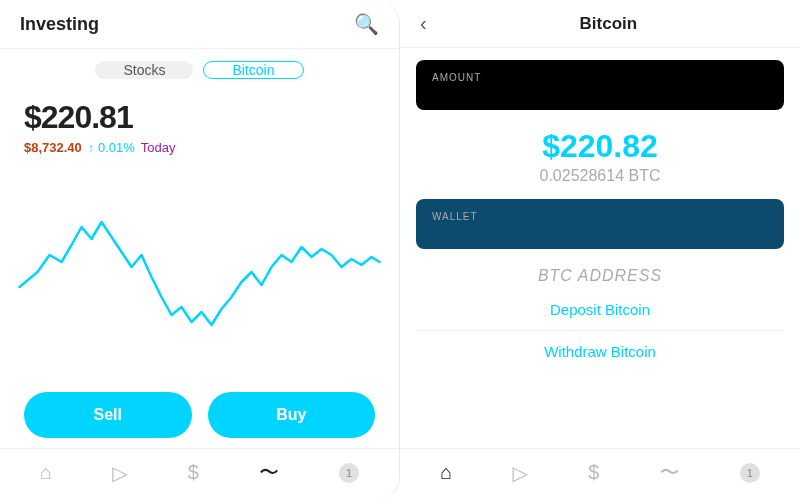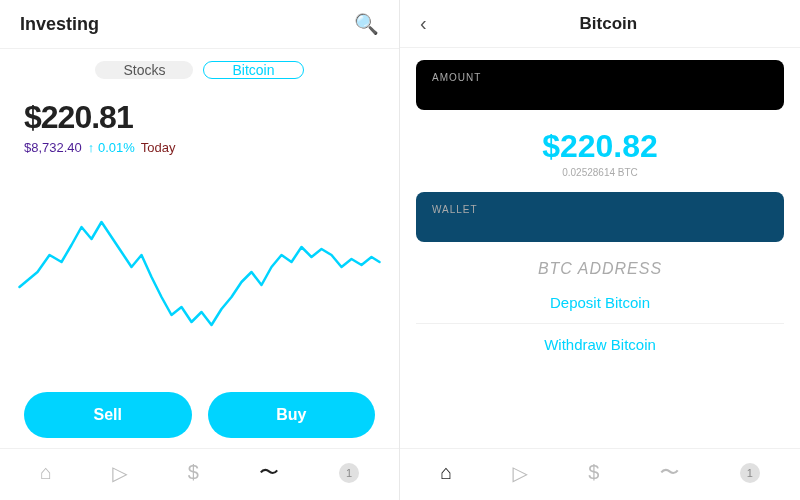--- a/index.html
+++ b/index.html
@@ -13,20 +13,21 @@
     }
 
     
     .left-panel {
       width: 400px;
       height: 500px;
       background: #fff;
       border-right: 1px solid #e8e8e8;
       display: flex;
       flex-direction: column;
+      border-radius: 23px;
     }
 
     .left-header {
       display: flex;
       align-items: center;
       justify-content: space-between;
       padding: 12px 20px;
       border-bottom: 1px solid #f0f0f0;
     }
 
@@ -87,31 +88,31 @@
 
     .price-meta {
       display: flex;
       align-items: center;
       gap: 6px;
       margin-top: 4px;
       font-size: 13px;
     }
 
     .price-sub {
-      color: #4c1d95;
-      font-weight: 400;
+      color: #c2410c;
+      font-weight: 700;
     }
 
     .price-change {
       color: #00d4ff;
       font-weight: 500;
     }
 
     .price-period {
-      color: #7f1d1d;
+      color: #a21caf;
     }
 
     .chart-area {
       flex: 1;
       padding: 4px 10px;
       position: relative;
     }
 
     .chart-svg {
       width: 100%;
@@ -228,21 +229,21 @@
       text-align: center;
     }
 
     .current-price-large {
       font-size: 32px;
       font-weight: 700;
       color: #00d4ff;
     }
 
     .btc-amount {
-      font-size: 10px;
+      font-size: 16px;
       color: #aaa;
       margin-top: 2px;
     }
 
     .wallet-box {
       background: #0c4a6e;
       margin: 8px 16px;
       border-radius: 8px;
       padding: 12px 16px;
       min-height: 50px;

